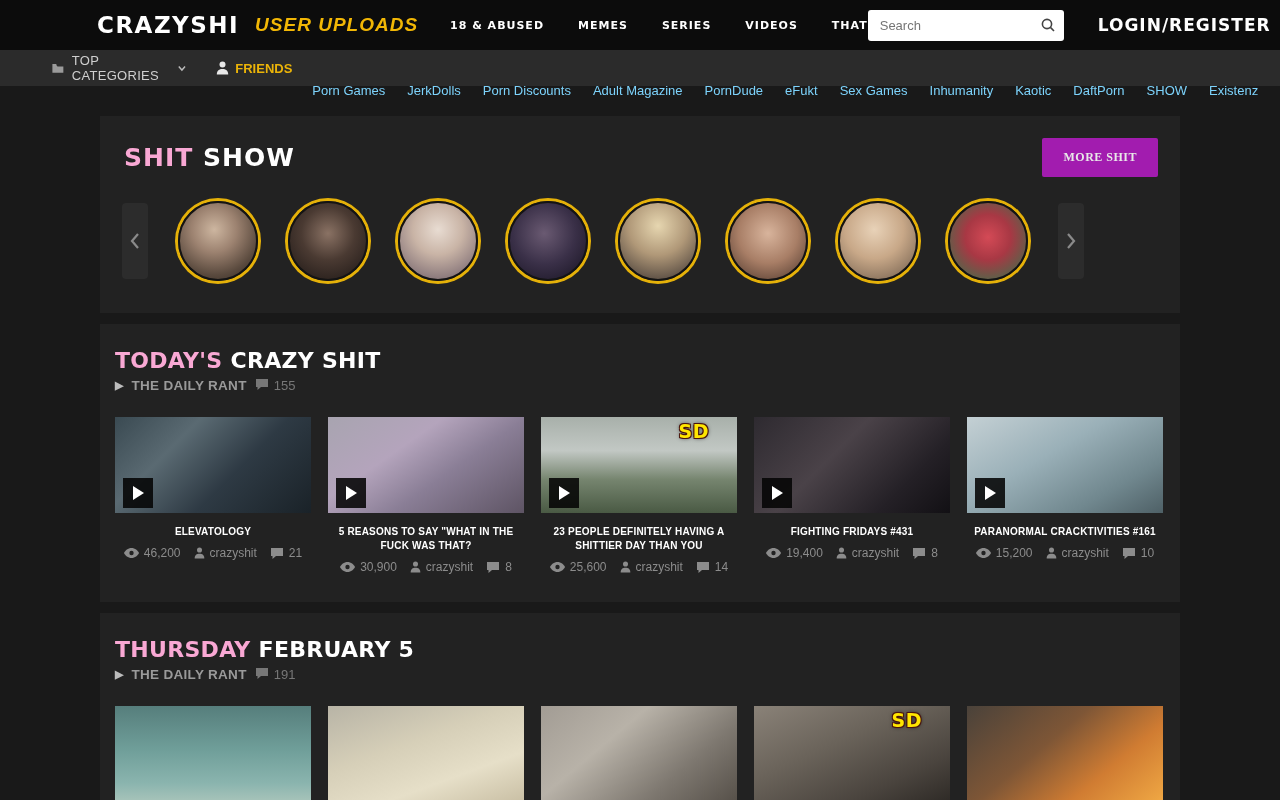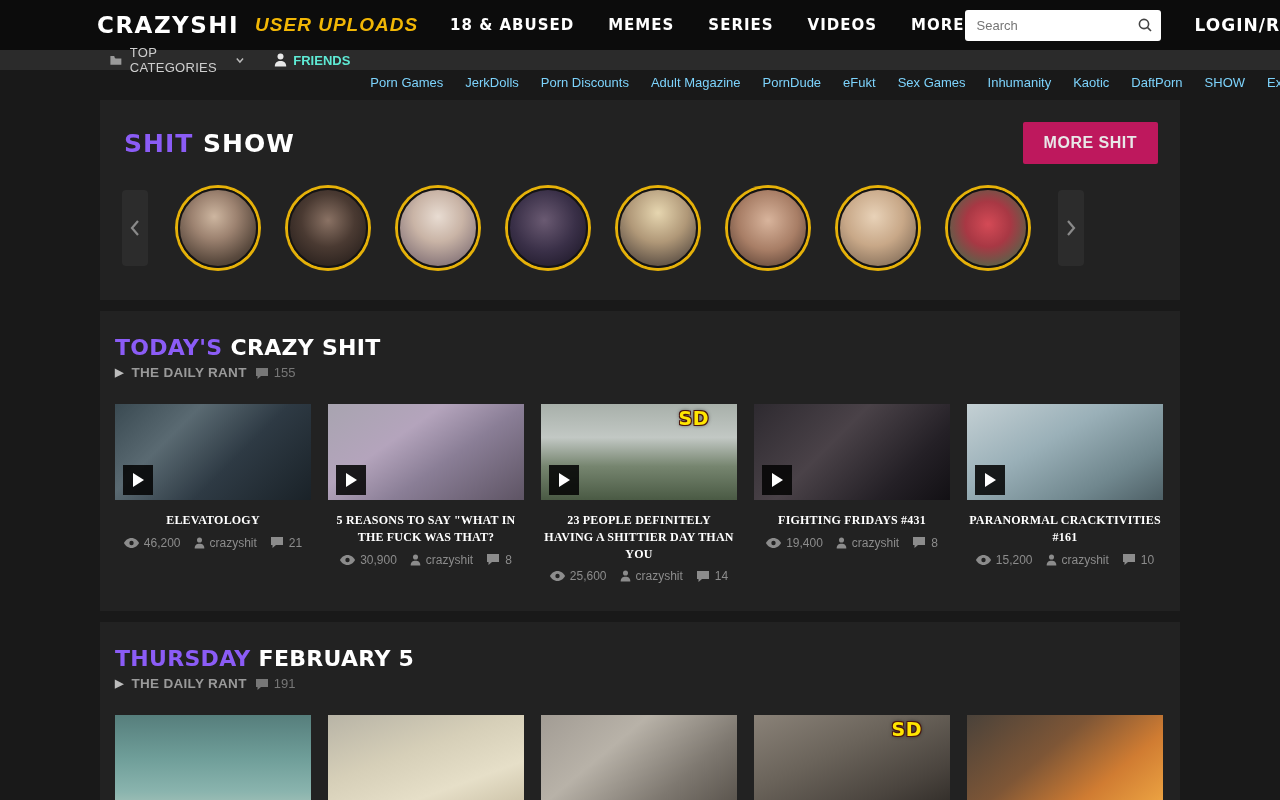--- a/index.html
+++ b/index.html
@@ -19,72 +19,72 @@
   .logo {
     font-weight:bold; font-size:23px; letter-spacing:1.5px; color:#fff;
     font-family:"DejaVu Sans", sans-serif; cursor:pointer;
   }
   .tagline {
     margin-left:16px; color:#f2b705; font-weight:bold; font-style:italic;
     font-size:19px; letter-spacing:1px; white-space:nowrap;
   }
   .topnav { display:flex; gap:34px; margin-left:32px; }
   .topnav a {
-    color:#fff; text-decoration:none; font-weight:bold; font-size:15px;
+    color:#fff; text-decoration:none; font-weight:bold; font-size:11px;
     letter-spacing:1px; white-space:nowrap; cursor:pointer;
     font-family:"DejaVu Sans", sans-serif;
   }
   .searchbox {
     margin-left:auto; width:196px; height:31px; background:#fff; border-radius:3px;
     display:flex; align-items:center; padding:0 8px 0 12px;
   }
   .searchbox input {
     border:none; outline:none; flex:1; font-size:13px; color:#333;
     font-family:"Liberation Sans", sans-serif; background:transparent; min-width:0;
   }
   .searchbox svg { flex:0 0 auto; }
   .login {
     margin-left:34px; color:#fff; font-weight:bold; font-size:17px;
     letter-spacing:1px; cursor:pointer; white-space:nowrap;
     font-family:"DejaVu Sans", sans-serif;
   }
 
   
   .subnav {
-    height:20px; background:#2b2b2b;
-    display:flex; align-items:center; padding:0 100px 0 110px;
+    height:36px; background:#2b2b2b;
+    display:flex; align-items:center; padding:0 100px 0 52px;
     font-size:13px; color:#b5b5b5;
   }
   .subnav .catgroup { display:flex; align-items:center; gap:8px; cursor:pointer; }
   .subnav .catlabel { color:#cfcfcf; letter-spacing:0.3px; }
   .subnav .chev { margin-left:6px; }
   .friendsgroup { display:flex; align-items:center; gap:6px; margin-left:30px; cursor:pointer; }
-  .friendslabel { color:#5eead4; font-weight:bold; }
+  .friendslabel { color:#eab308; font-weight:bold; }
   .friendlinks { display:flex; gap:22px; margin-left:20px; }
   .friendlinks a { color:#7dd3fc; text-decoration:none; cursor:pointer; white-space:nowrap;margin-top:44px; }
 
   
   .container { width:1080px; margin:0 auto; }
   .panel { background:#222222; margin-top:30px; }
   .panel + .panel { margin-top:11px; }
 
   
   .showhead {
     display:flex; align-items:center; justify-content:space-between;
     padding:22px 22px 14px 24px;
   }
   .showtitle {
     font-size:25px; font-weight:bold; letter-spacing:1px;
     font-family:"DejaVu Sans", sans-serif;
   }
-  .accent { color:#8b5cf6; }
+  .accent { color:#f9a8d4; }
   .morebtn {
-    background:#be185d; color:#e8e8e8; border:none; cursor:pointer;
-    font-weight:bold; font-size:16px; letter-spacing:0.5px;
-    padding:12px 21px; border-radius:2px; font-family:Liberation Sans, sans-serif;
+    background:#a21caf; color:#e8e8e8; border:none; cursor:pointer;
+    font-weight:bold; font-size:12px; letter-spacing:0.5px;
+    padding:12px 21px; border-radius:2px; font-family:Liberation Serif, serif;
   }
   .carousel {
     display:flex; align-items:center; gap:30px; padding:10px 20px 32px 22px;
   }
   .car-arrow {
     width:26px; height:76px; background:#2c2c2c; border:none; border-radius:4px;
     color:#8a8a8a; cursor:pointer; display:flex; align-items:center; justify-content:center;
     flex:0 0 auto;
   }
   .circle {
@@ -99,63 +99,63 @@
   .sectitle {
     font-size:22px; font-weight:bold; letter-spacing:0.3px;
     font-family:"DejaVu Sans", sans-serif;
   }
   .rantrow {
     margin-top:5px; display:flex; align-items:center; gap:8px;
     color:#9a9a9a; font-size:13.5px; font-weight:bold;
   }
   .rantrow .tri { font-size:11px; color:#bcbcbc; }
   .rantlabel { letter-spacing:0.3px; cursor:pointer; }
-  .rantcount { color:#777; font-weight:normal; font-size:13px; display:flex; align-items:flex-end; gap:5px; }
+  .rantcount { color:#777; font-weight:normal; font-size:13px; display:flex; align-items:flex-start; gap:5px; }
 
   .cards { display:flex; gap:17px; margin-top:24px; }
   .card { width:196px; flex:0 0 auto; }
   .thumb {
     position:relative; width:196px; height:96px; background:#333;
     cursor:pointer; overflow:hidden;
   }
   .playbtn {
     position:absolute; left:8px; bottom:5px; width:30px; height:30px;
     background:rgba(5,5,5,0.88); display:flex; align-items:center; justify-content:center;
   }
   .sdbadge {
     position:absolute; top:3px; right:28px;
     color:#ffe600; font-weight:bold; font-size:19px; letter-spacing:0.5px;
     font-family:"DejaVu Sans", sans-serif;
     text-shadow:1px 1px 0 #4a1510, -1px 1px 0 #4a1510, 1px -1px 0 #4a1510, -1px -1px 0 #4a1510, 0 0 4px rgba(0,0,0,0.8);
   }
   .cardtitle {
     margin:12px 2px 0 2px; text-align:center; color:#fff;
-    font-weight:bold; font-size:12px; line-height:1.4; letter-spacing:0.2px;
-    text-transform:uppercase; cursor:pointer;font-family:Liberation Serif, serif;
+    font-weight:bold; font-size:10px; line-height:1.4; letter-spacing:0.2px;
+    text-transform:uppercase; cursor:pointer;
   }
   .stats {
     margin-top:7px; display:flex; align-items:center; justify-content:center;
     gap:7px; color:#8c8c8c; font-size:12px;
   }
   .stats .stat { display:flex; align-items:center; gap:5px; }
   .stats .stat + .stat { margin-left:6px; }
   .stats svg { flex:0 0 auto; }
 </style>
 </head>
 <body>
 
 <header class="topbar">
   <div class="logo">CRAZYSHI</div>
   <div class="tagline">USER UPLOADS</div>
   <nav class="topnav">
     <a>18 &amp; ABUSED</a>
     <a>MEMES</a>
     <a>SERIES</a>
     <a>VIDEOS</a>
-    <a>MORE</a>
+    <a>THAT</a>
   </nav>
   <div class="searchbox">
     <input type="text" placeholder="Search" style="">
     <svg width="16" height="16" viewBox="0 0 16 16">
       <circle cx="7" cy="7" r="4.6" fill="none" stroke="#444" stroke-width="1.6"></circle>
       <line x1="10.4" y1="10.4" x2="14" y2="14" stroke="#444" stroke-width="1.6"></line>
     </svg>
   </div>
   <div class="login">LOGIN/REGISTER</div>
 </header>

